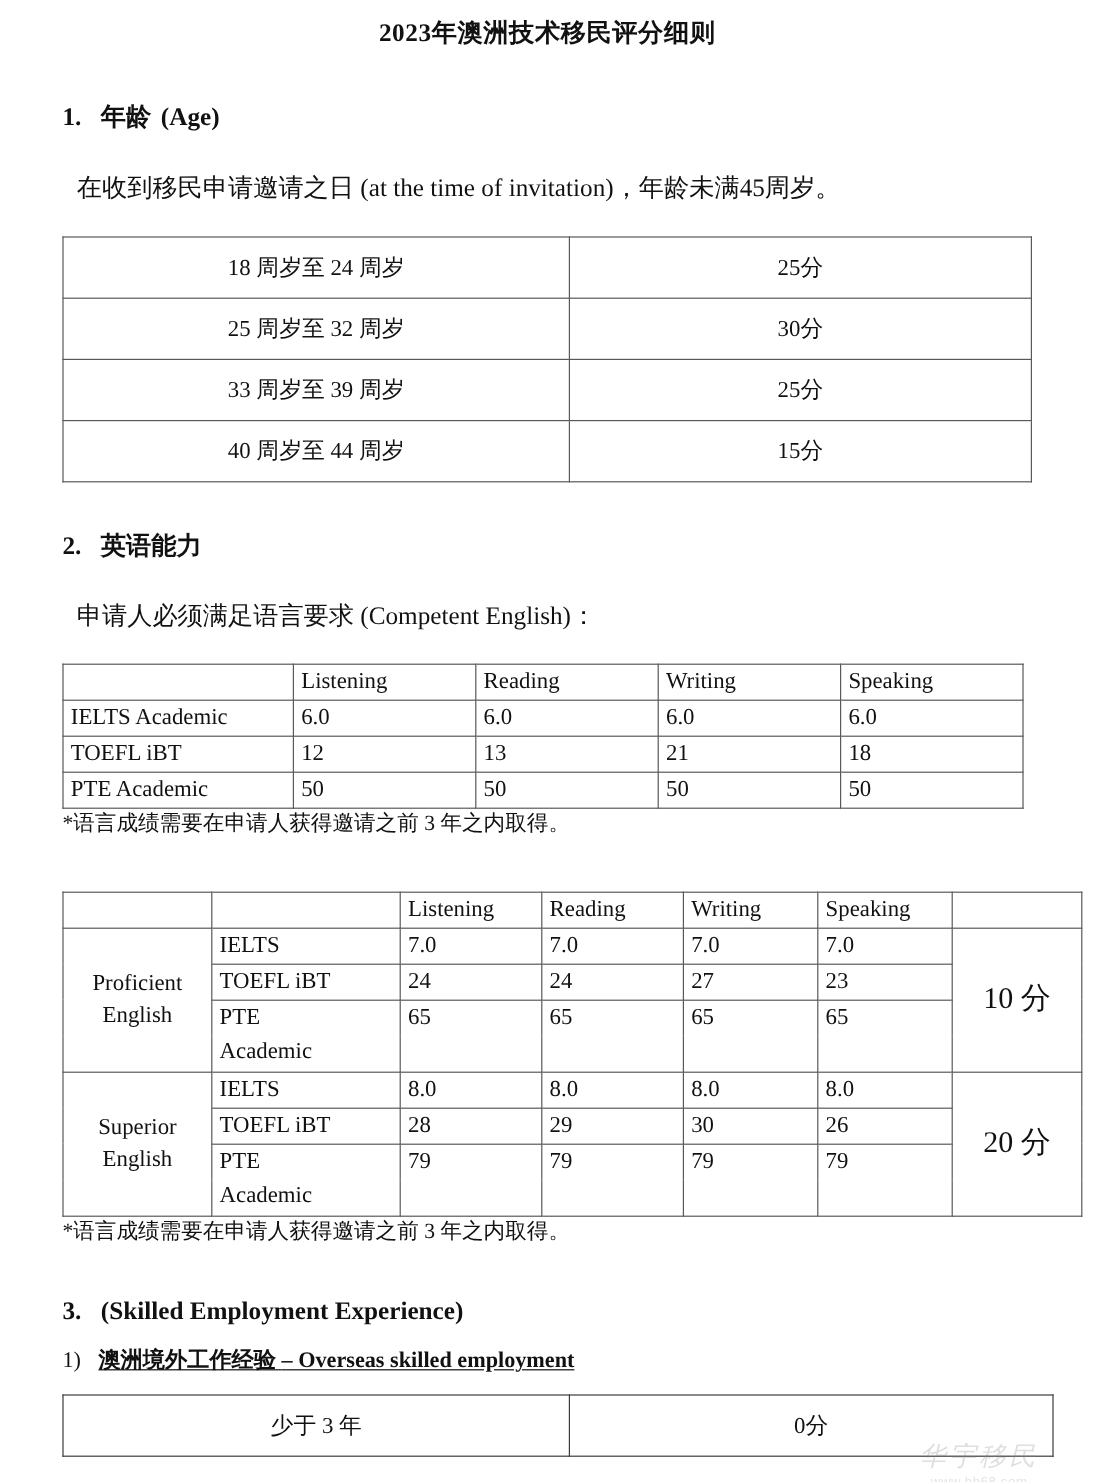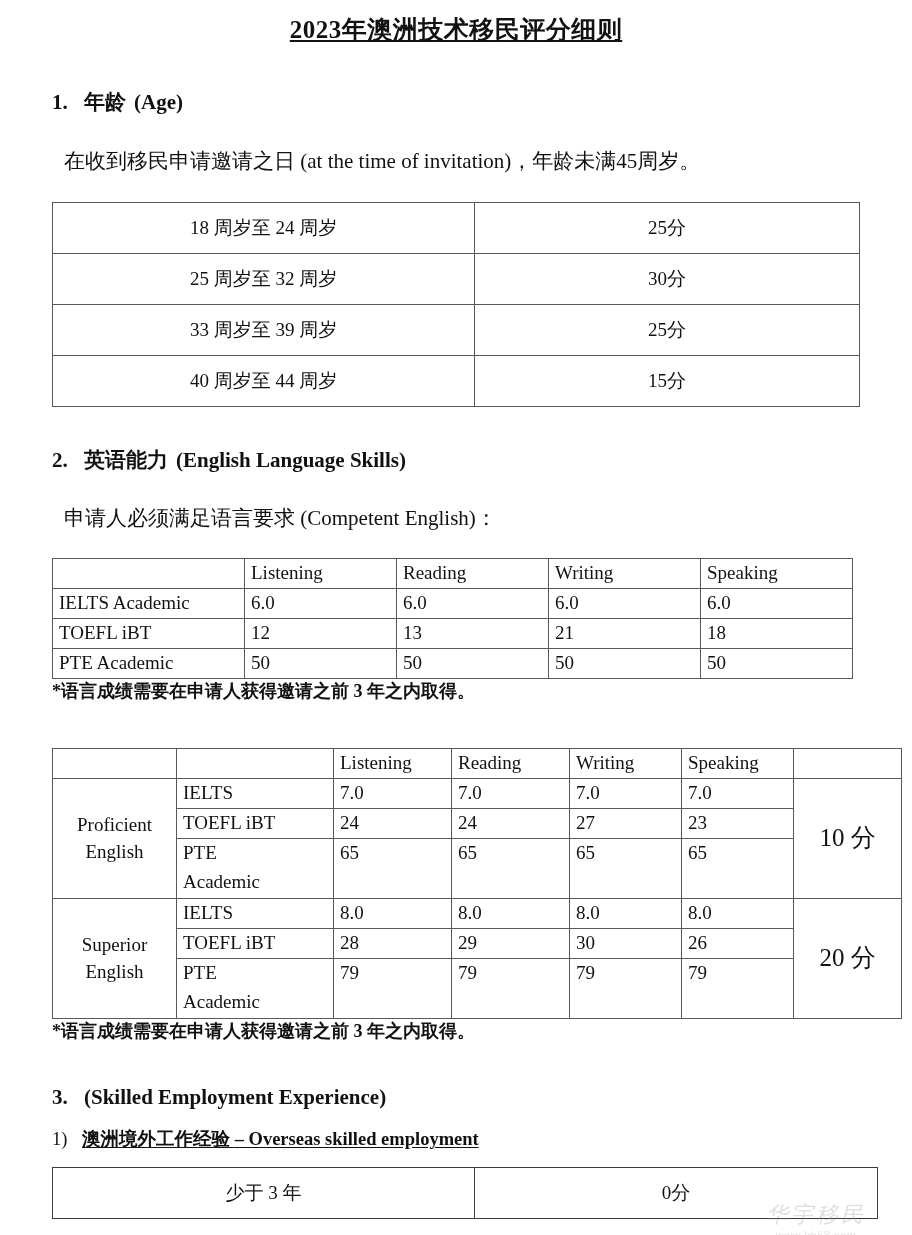--- a/index.html
+++ b/index.html
@@ -21,26 +21,25 @@
     position: relative;
     width: 912px;
     height: 1235px;
     box-sizing: border-box;
     padding: 0 52px;
   }
 
   
   .doc-title {
     text-align: center;
-    font-size: 25px;
+    font-size: 21px;
     font-weight: bold;
     letter-spacing: 0.5px;
     margin: 14px 0 0 0;
     line-height: 1.25;
-    text-decoration: underline;
   }
 
   
   .section-heading {
     font-size: 21px;
     font-weight: bold;
     margin: 0;
     line-height: 1.3;
     display: flex;
     align-items: baseline;
@@ -53,21 +52,20 @@
 
   .body-text {
     font-size: 21px;
     line-height: 1.4;
     margin: 12px;
   }
   .note-text {
     font-size: 18px;
     line-height: 1.4;
     margin: 0;
-    font-weight: bold;
   }
 
   .sub-heading {
     font-size: 18.5px;
     font-weight: bold;
     margin: 0;
     line-height: 1.4;
     display: flex;
     align-items: baseline;
   }
@@ -229,21 +227,20 @@
         <td>15分</td>
       </tr>
     </tbody>
   </table>
 
   <div class="sp-4"></div>
 
   <div class="section-heading">
     <span class="num">2.</span>
     <span class="txt-cn">英语能力</span>
-    <span class="txt-en">(English Language Skills)</span>
   </div>
 
   <div class="sp-3"></div>
 
   <p class="body-text">申请人必须满足语言要求 (Competent English)：</p>
 
   <div class="sp-5"></div>
 
   <table class="tbl-comp">
     <colgroup>

